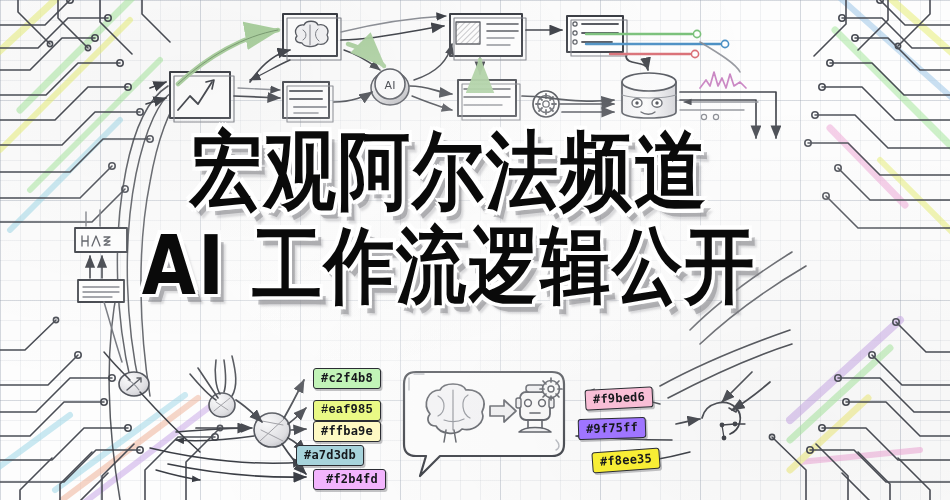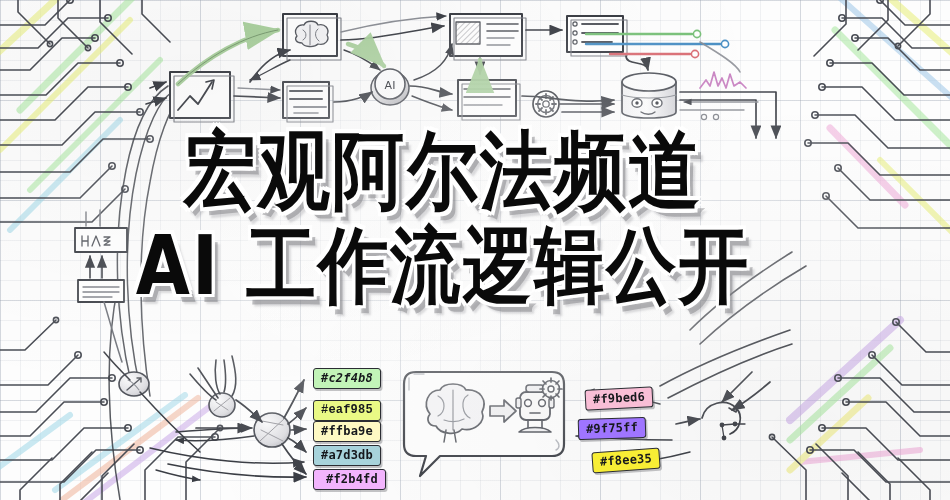--- a/index.html
+++ b/index.html
@@ -29,21 +29,21 @@
       radial-gradient(ellipse at 20% 15%, rgba(0,0,0,.028), transparent 55%),
       radial-gradient(ellipse at 85% 85%, rgba(0,0,0,.030), transparent 55%),
       radial-gradient(ellipse at 50% 50%, rgba(255,255,255,.55), transparent 70%);
     pointer-events:none;
   }
   .layer{position:absolute;inset:0;}
   svg.layer{width:950px;height:500px;}
 
   
   #title-block{
-    position:absolute;left:2px;top:128px;width:882px;
+    position:absolute;left:8px;top:128px;width:882px;
     text-align:center;pointer-events:none;
   }
   .tline{
     display:block;
     color:#0a0a0a;
     font-weight:bold;
     letter-spacing:2px;
     line-height:1.0;
     font-family:"DejaVu Sans","Liberation Sans",sans-serif;
     text-shadow:
@@ -540,24 +540,24 @@
   </svg>
 
   <div class="paper"></div>
 
   <div id="title-block">
     <span class="tline tline1">宏观阿尔法频道</span>
     <span class="tline tline2">AI 工作流逻辑公开</span>
   </div>
 
   <div>
-    <span class="chip" style="left:313px;top:368px;background:#c2f4b8;font-style:italic;">#c2f4b8</span>
+    <span class="chip" style="left:313px;top:368px;background:#c2f4b8;">#c2f4b8</span>
     <span class="chip" style="left:313px;top:400px;background:#eaf985;font-family:Liberation Mono, monospace;">#eaf985</span>
     <span class="chip" style="left:313px;top:421px;background:#fef9c3;">#ffba9e</span>
-    <span class="chip" style="left:313px;top:445px;background:#a7d3db;text-align:right;">#a7d3db</span>
+    <span class="chip" style="left:296px;top:445px;background:#a7d3db;text-align:right;">#a7d3db</span>
     <span class="chip" style="left:313px;top:469px;background:#f2b4fd;padding-left:12px;">#f2b4fd</span>
   </div>
 
   <div>
     <span class="chip" style="left:585px;top:388px;background:#f9bed6;transform:rotate(-3deg);">#f9bed6</span>
     <span class="chip" style="left:578px;top:418px;background:#9f75ff;transform:rotate(-2deg);">#9f75ff</span>
     <span class="chip" style="left:592px;top:450px;background:#f8ee35;transform:rotate(-4deg);">#f8ee35</span>
   </div>
 
 </div>

